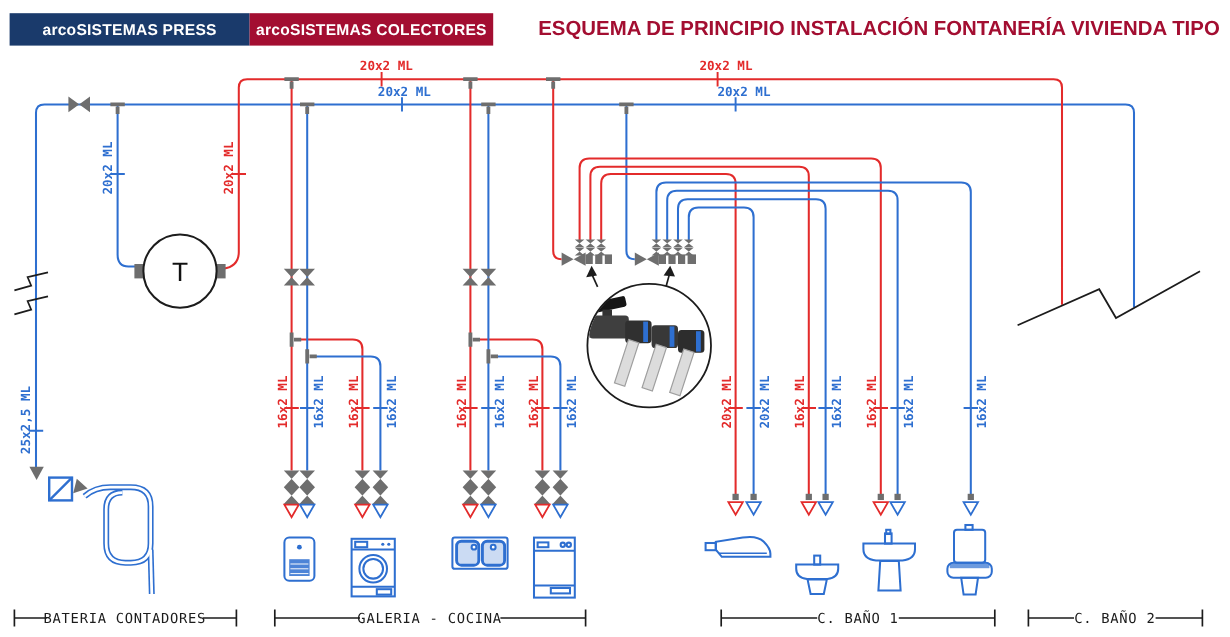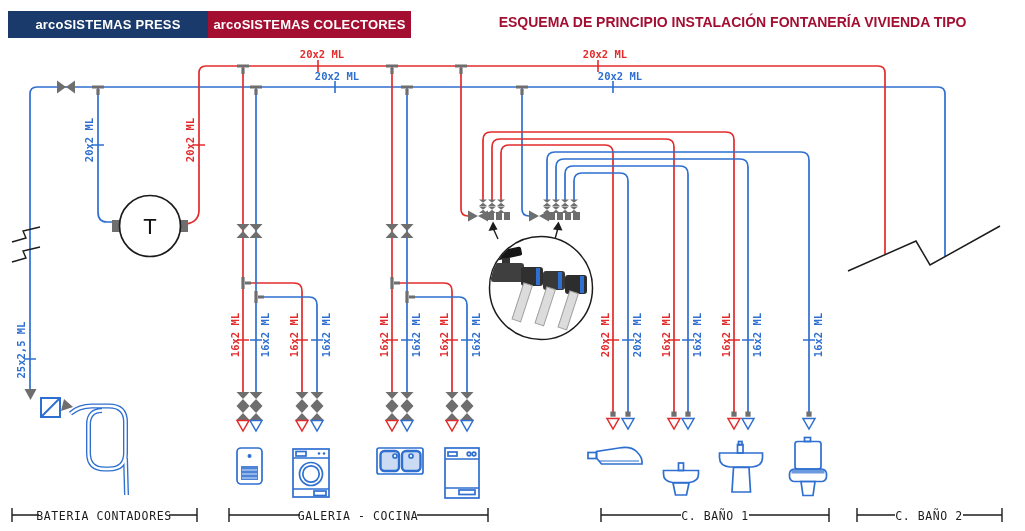--- a/index.html
+++ b/index.html
@@ -3,21 +3,21 @@
 <meta charset="utf-8">
 <style>
   html,body{margin:0;padding:0;background:#fff;}
   #stage{position:relative;width:1025px;height:531px;background:#fff;overflow:hidden;
          font-family:"Liberation Sans",sans-serif;}
   .tab{position:absolute;top:11px;height:27px;display:flex;align-items:center;justify-content:center;
        color:#fff;font-size:13px;font-weight:bold;letter-spacing:.2px;cursor:pointer;}
   #tab-press{left:8px;width:200px;background:#1a3a6b;}
   #tab-colectores{left:208px;width:203px;background:#a30e31;}
   #main-title{position:absolute;left:445px;top:14px;width:575px;text-align:center;
-      color:#a30e31;font-size:14px;font-weight:bold;white-space:nowrap;}
+      color:#a30e31;font-size:17px;font-weight:bold;white-space:nowrap;}
   svg{position:absolute;left:0;top:0;}
   .cad{font-family:"DejaVu Sans Mono",monospace;}
   text.pl{font-size:10.5px;font-weight:bold;}
   text.sec{font-size:11.5px;fill:#1c1c1c;letter-spacing:.6px;}
 </style>
 </head>
 <body>
 
 <div id="stage">
 

